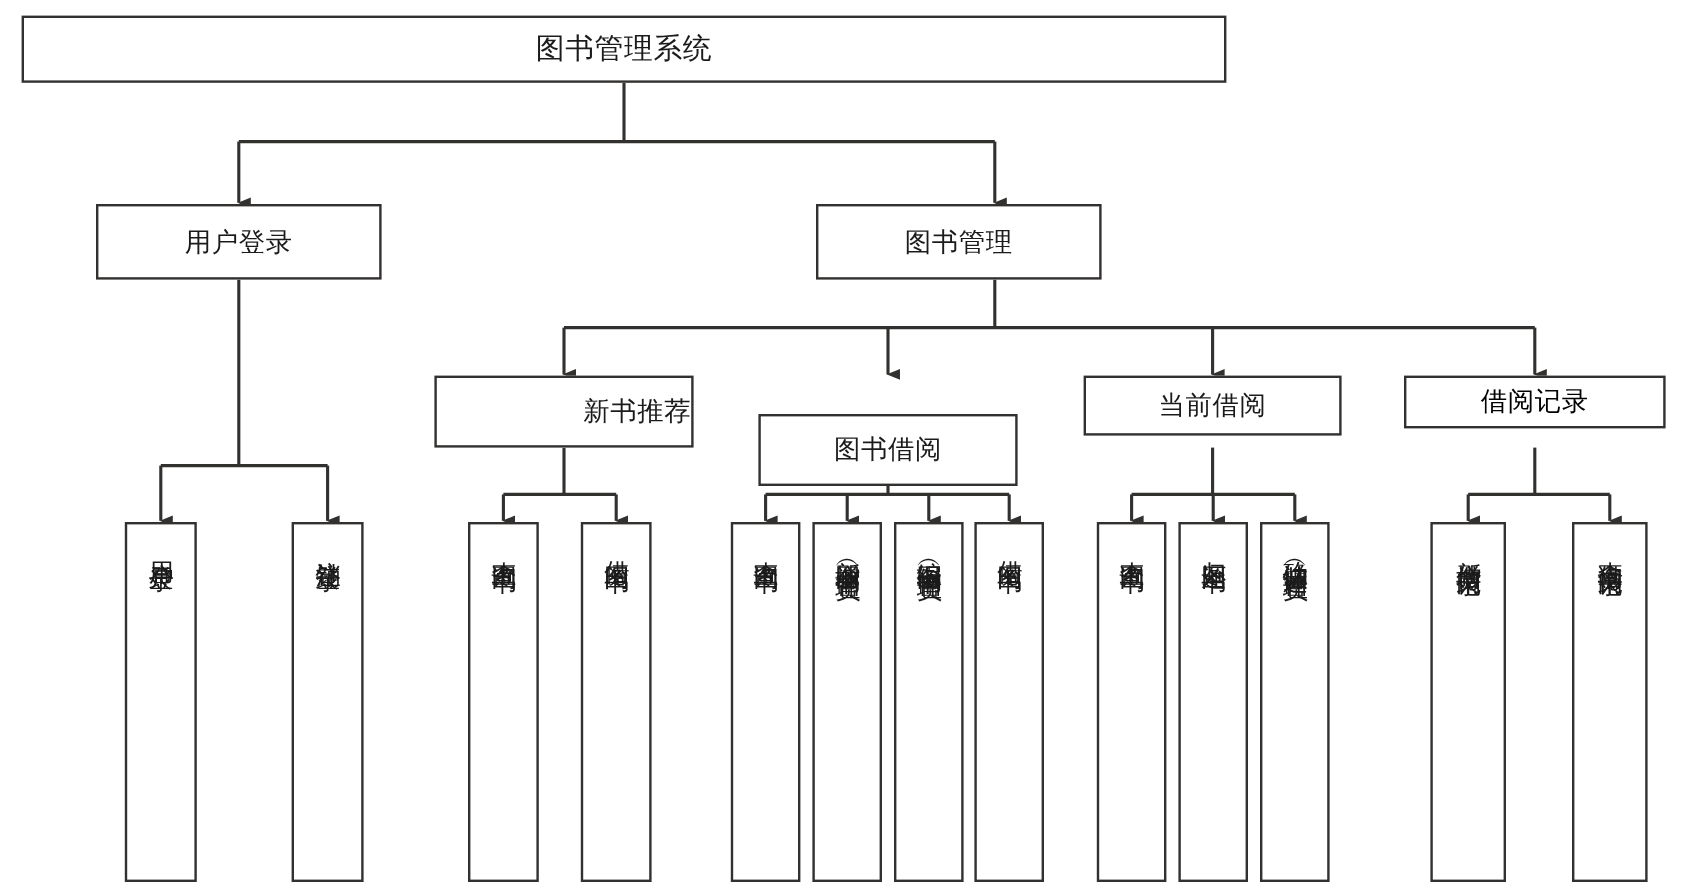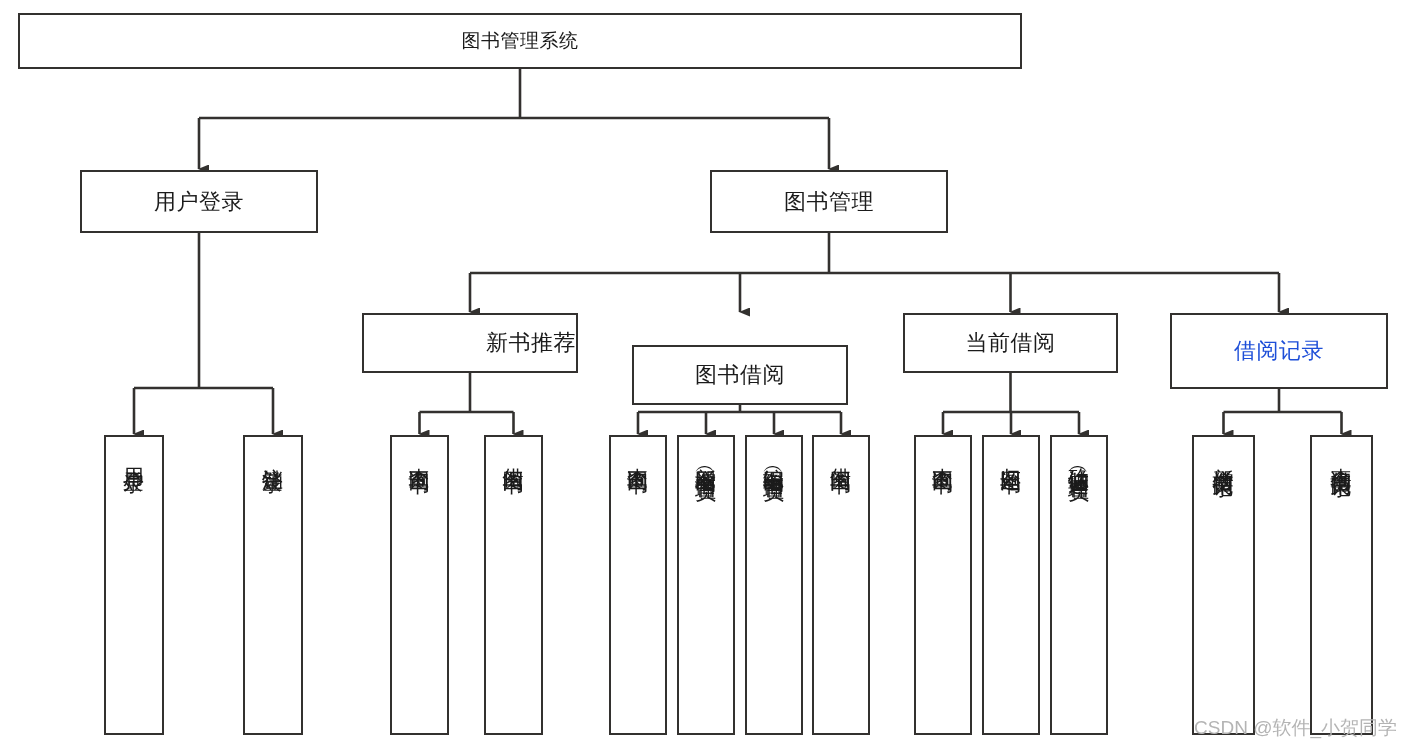--- a/index.html
+++ b/index.html
@@ -26,21 +26,21 @@
     display:block;
     line-height:1.08;
     letter-spacing:0.5px;
     white-space:nowrap;
   }
   
   .node.horiz .label{
     font-size:22px;
     writing-mode:horizontal-tb;
   }
-  .node.root .label{font-size:19px;}
+  .node.root .label{font-size:24px;}
 
   
   .node.vert{
     align-items:flex-start;
     justify-content:center;
     padding-top:14px;
   }
   .node.vert .label{
     writing-mode:vertical-rl;
     text-orientation:upright;
@@ -108,33 +108,33 @@
       </g>
   </svg>
 
   <div id="node-layer">
       <div class="node horiz root" style="left: 18px; top: 13px; width: 1004px; height: 56px; border-color: rgb(51, 49, 47); background: rgb(255, 255, 255); color: rgb(27, 27, 27);">
         <span class="label">图书管理系统</span>
       </div>
       <div class="node horiz" style="left: 80px; top: 170px; width: 238px; height: 63px; border-color: rgb(51, 49, 47); background: rgb(255, 255, 255); color: rgb(27, 27, 27);">
         <span class="label">用户登录</span>
       </div>
-      <div class="node horiz" style="left: 710px; top: 170px; width: 238px; height: 63px; border-color: rgb(51, 49, 47); background: rgb(255, 255, 255); color: rgb(27, 27, 27);">
+      <div class="node horiz" style="left: 680px; top: 170px; width: 238px; height: 63px; border-color: rgb(51, 49, 47); background: rgb(255, 255, 255); color: rgb(27, 27, 27);">
         <span class="label">图书管理</span>
       </div>
       <div class="node horiz" style="left: 362px; top: 313px; width: 216px; height: 60px; border-color: rgb(51, 49, 47); background: rgb(255, 255, 255); color: rgb(27, 27, 27); justify-content: flex-end;">
         <span class="label">新书推荐</span>
       </div>
       <div class="node horiz" style="left: 632px; top: 313px; width: 216px; height: 60px; border-color: rgb(51, 49, 47); background: rgb(255, 255, 255); color: rgb(27, 27, 27); margin-top: 32px;">
         <span class="label">图书借阅</span>
       </div>
-      <div class="node horiz" style="left: 903px; top: 313px; width: 215px; height: 60px; border-color: rgb(51, 49, 47); background: rgb(255, 255, 255); color: rgb(27, 27, 27);">
+      <div class="node horiz" style="left: 903px; top: 313px; width: 215px; height: 50px; border-color: rgb(51, 49, 47); background: rgb(255, 255, 255); color: rgb(27, 27, 27);">
         <span class="label">当前借阅</span>
       </div>
-      <div class="node horiz" style="left: 1170px; top: 313px; width: 218px; height: 76px; border-color: rgb(51, 49, 47); background: rgb(255, 255, 255); color: #1d4ed8;">
+      <div class="node horiz" style="left: 1170px; top: 313px; width: 218px; height: 44px; border-color: rgb(51, 49, 47); background: rgb(255, 255, 255); color: #000000;">
         <span class="label">借阅记录</span>
       </div>
       <div class="node vert" style="left: 104px; top: 435px; width: 60px; height: 300px; border-color: rgb(51, 49, 47); background: rgb(255, 255, 255); color: rgb(27, 27, 27);">
         <span class="label">用户登录</span>
       </div>
       <div class="node vert" style="left: 243px; top: 435px; width: 60px; height: 300px; border-color: rgb(51, 49, 47); background: rgb(255, 255, 255); color: rgb(27, 27, 27);">
         <span class="label">注销登录</span>
       </div>
       <div class="node vert" style="left: 390px; top: 435px; width: 59px; height: 300px; border-color: rgb(51, 49, 47); background: rgb(255, 255, 255); color: rgb(27, 27, 27);">
         <span class="label">查询图书</span>
@@ -164,14 +164,13 @@
         <span class="label">确认归还（管理员）</span>
       </div>
       <div class="node vert" style="left: 1192px; top: 435px; width: 63px; height: 300px; border-color: rgb(51, 49, 47); background: rgb(255, 255, 255); color: rgb(27, 27, 27);">
         <span class="label">新增借阅记录</span>
       </div>
       <div class="node vert" style="left: 1310px; top: 435px; width: 63px; height: 300px; border-color: rgb(51, 49, 47); background: rgb(255, 255, 255); color: rgb(27, 27, 27);">
         <span class="label">查询借阅记录</span>
       </div>
     </div>
 
-  <div class="watermark">CSDN @软件_小贺同学</div>
 </div>
 
 </body></html>

